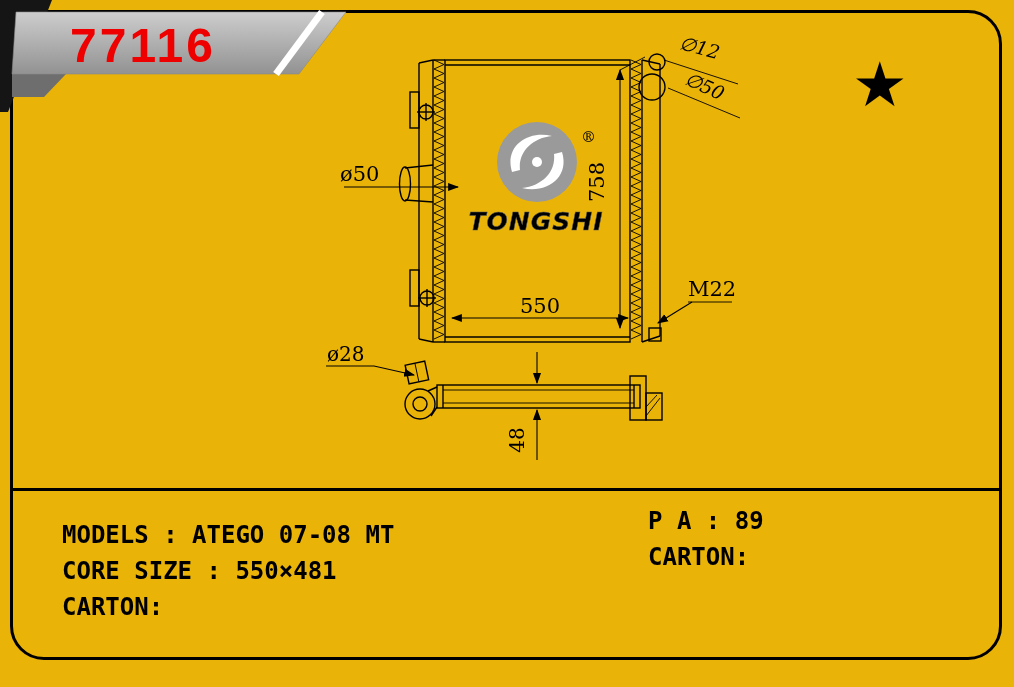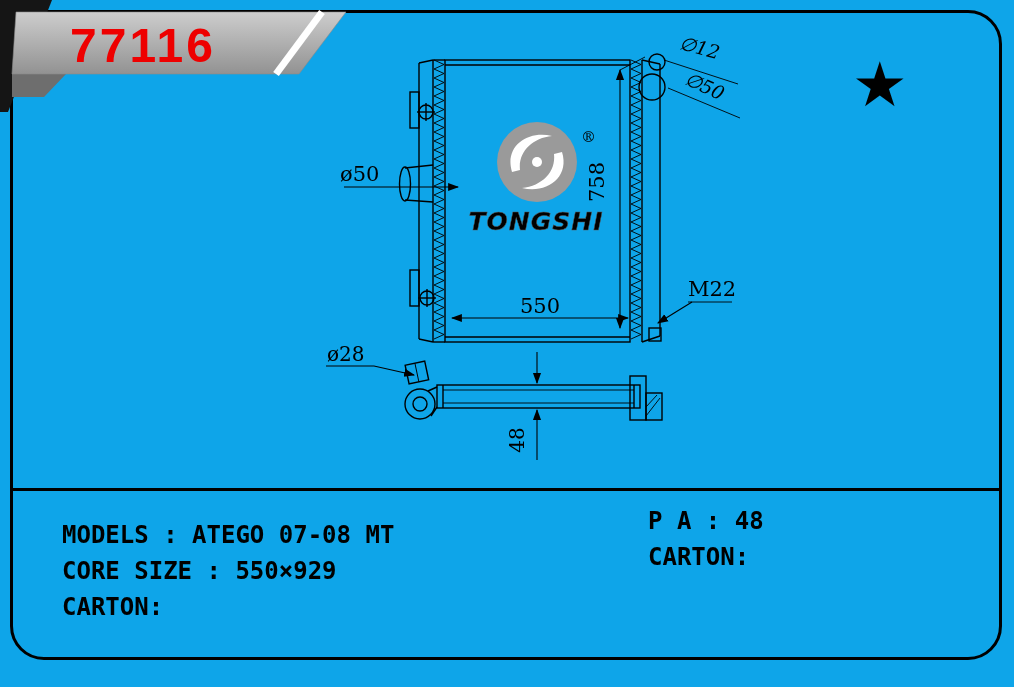--- a/index.html
+++ b/index.html
@@ -1,19 +1,19 @@
 <!DOCTYPE html>
 <html><head>
 <meta charset="utf-8">
 <style>
   * { margin:0; padding:0; box-sizing:border-box; }
   html, body { width:1014px; height:687px; overflow:hidden; }
   body { background:#ffffff; font-family:"DejaVu Sans", sans-serif; position:relative; }
 
-  .page      { position:absolute; inset:0; background:#0ea5e9; overflow:hidden; }
+  .page      { position:absolute; inset:0; background:#eab308; overflow:hidden; }
   .frame     { position:absolute; left:10px; top:10px; width:992px; height:650px;
                border:3px solid #000; border-radius:34px; z-index:1; }
   .divider   { position:absolute; left:10px; top:488px; width:992px; height:3px;
                background:#000; z-index:1; }
 
   .banner    { position:absolute; left:0; top:0; width:360px; height:130px; z-index:3; }
   .star      { position:absolute; left:852px; top:54px; font-size:62px; line-height:1;
                color:#000; z-index:2; }
   .drawing   { position:absolute; left:300px; top:30px; width:480px; height:450px; z-index:2; }
 
@@ -162,22 +162,22 @@
         <rect x="346" y="363" width="16" height="27"></rect>
         <line x1="346" y1="386" x2="360" y2="368" stroke-width="0.9"></line>
         <line x1="346" y1="377" x2="357" y2="365" stroke-width="0.9"></line>
       </g>
     </g>
   </svg>
 
   <div class="specs">
     <div class="col-left">
       <div class="spec-line">MODELS : ATEGO 07-08 MT</div>
-      <div class="spec-line">CORE SIZE : 550×929</div>
+      <div class="spec-line">CORE SIZE : 550×481</div>
       <div class="spec-line">CARTON:</div>
     </div>
     <div class="col-right">
-      <div class="spec-line">P A : 48</div>
+      <div class="spec-line">P A : 89</div>
       <div class="spec-line">CARTON:</div>
     </div>
   </div>
 
 </div>
 
 </body></html>

